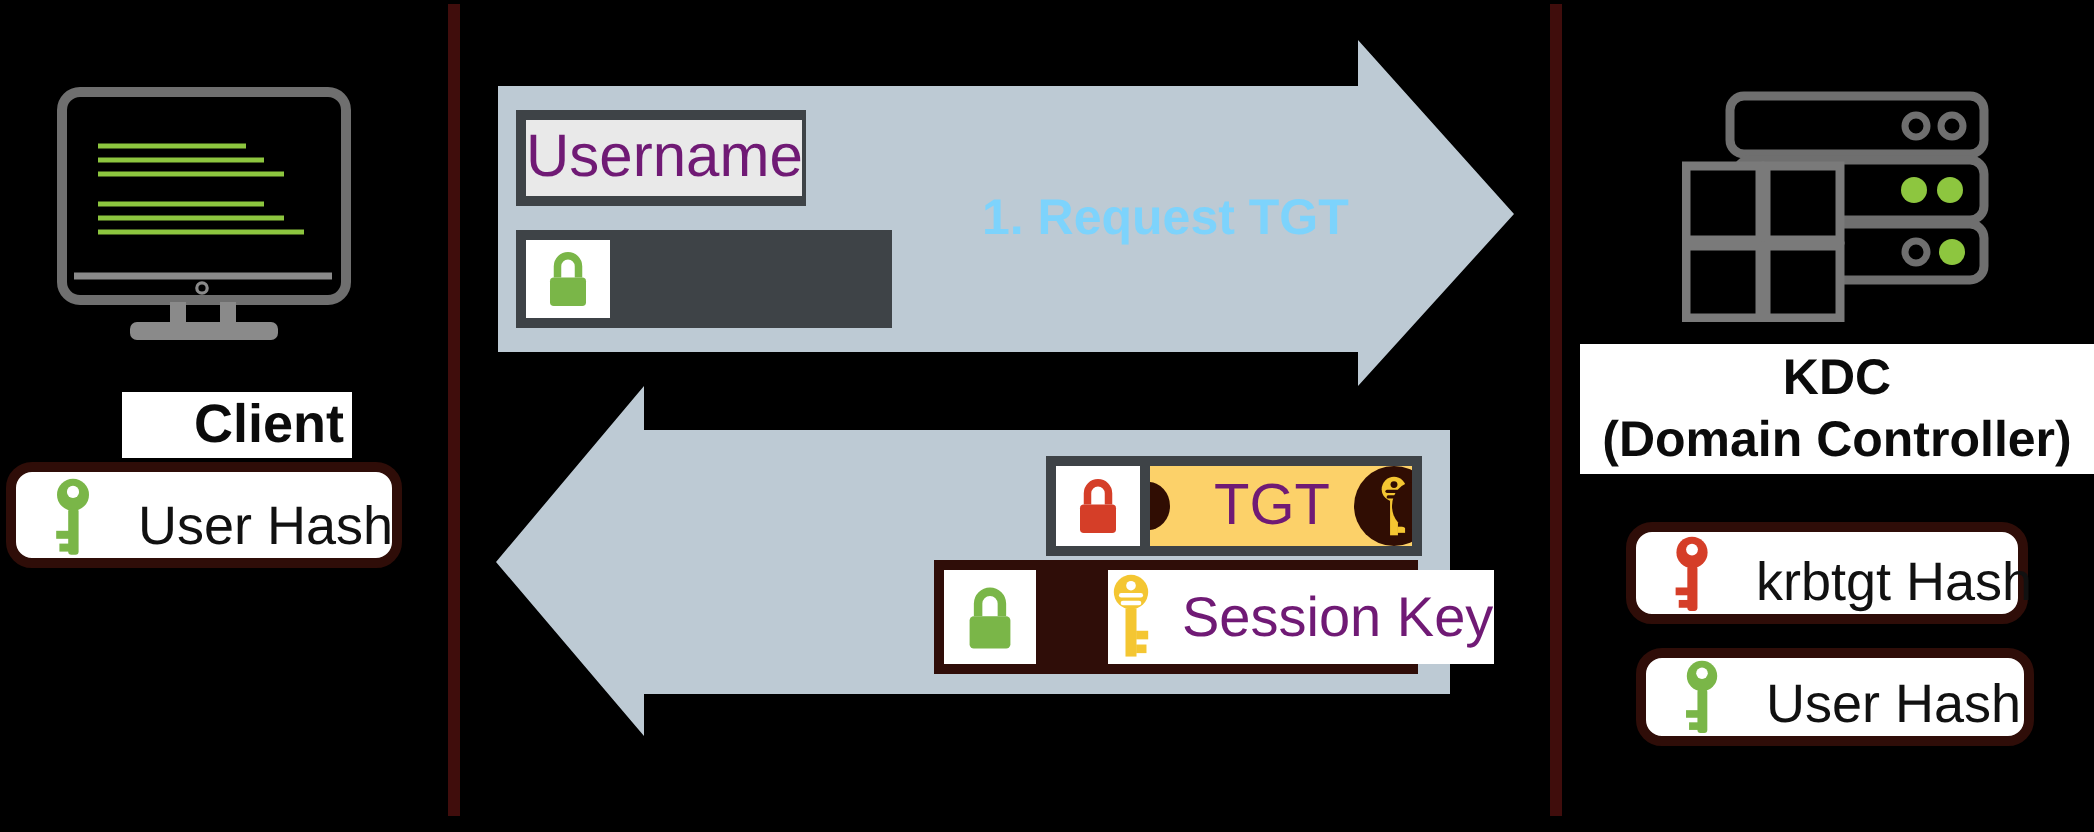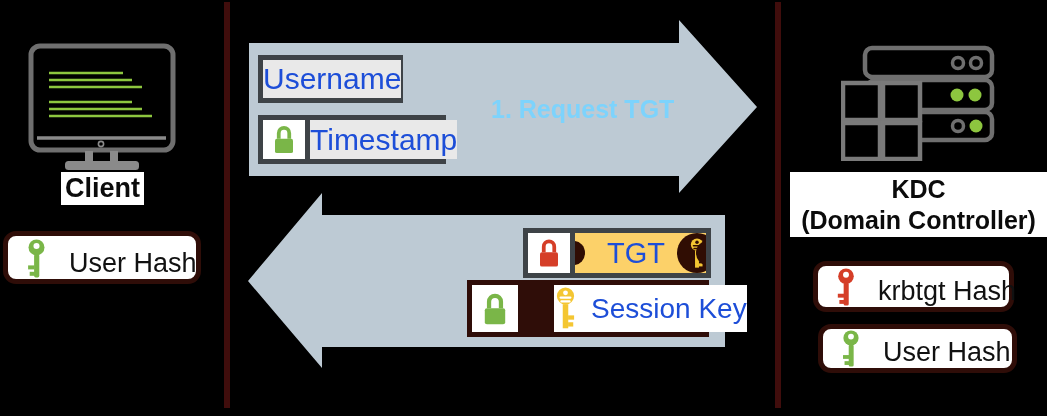--- a/index.html
+++ b/index.html
@@ -19,21 +19,21 @@
   .arrow-label{position:absolute;font-weight:bold;font-size:25px;color:#7dd3fc;white-space:nowrap;}
 
   
   .pbox{position:absolute;display:flex;align-items:stretch;gap:5px;padding:5px;box-sizing:border-box;}
   .frame-slate{background:#3e4347;}
   .frame-maroon{background:#2f0d08;}
   .cell{display:flex;align-items:center;justify-content:center;box-sizing:border-box;}
   .cell-gray{background:#e9e9e9;}
   .cell-white{background:#fff;}
   .cell-ticket{background:#fcd169;position:relative;overflow:hidden;}
-  .plabel{font-size:29px;color:#1d4ed8;white-space:nowrap;}
+  .plabel{font-size:29px;color:#701a75;white-space:nowrap;}
   .lock-cell{width:42px;flex:0 0 auto;}
 
   
   .notch{position:absolute;width:22px;height:24px;background:#300d03;border-radius:50%;top:50%;transform:translateY(-50%);}
   .notch-left{left:-12px;}
   .notch-right{right:-12px;}
   .medallion{width:40px;height:40px;border-radius:50%;background:#300d03;display:flex;align-items:center;justify-content:center;flex:0 0 auto;}
 
   
   .name-plate{position:absolute;background:#fff;display:flex;align-items:center;justify-content:center;
@@ -66,21 +66,21 @@
         <line x1="21" y1="73" x2="124" y2="73"></line>
       </g>
       <line x1="9" y1="95" x2="138" y2="95" stroke="#8a8a8a" stroke-width="3.5"></line>
       <circle cx="73" cy="101" r="2.6" fill="none" stroke="#8a8a8a" stroke-width="1.6"></circle>
       <rect x="57" y="108" width="8" height="13" fill="#8a8a8a"></rect>
       <rect x="82" y="108" width="8" height="13" fill="#8a8a8a"></rect>
       <rect x="37" y="118" width="74" height="9" rx="3.5" fill="#8a8a8a"></rect>
     </svg>
   </div>
 
-  <div class="name-plate" style="left:61px;top:172px;width:83px;height:33px;font-size:27px;">
+  <div class="name-plate" style="left:61px;top:196px;width:83px;height:33px;font-size:27px;padding-left:32px;">
     <span>Client</span>
   </div>
 
   <div class="badge" style="left:3px;top:231px;width:198px;height:53px;">
     <span>
       <svg width="25" height="40" viewBox="0 0 26 50">
         <circle cx="13" cy="10.5" r="10" fill="#7ab648"></circle>
         <circle cx="13" cy="8.7" r="3.8" fill="#fff"></circle>
         <rect x="10" y="19" width="6.5" height="29" rx="2" fill="#7ab648"></rect>
         <rect x="2.5" y="33" width="8" height="5" fill="#7ab648"></rect>
@@ -101,23 +101,20 @@
   </div>
 
   <div class="pbox frame-slate" style="left:258px;top:115px;width:188px;height:49px;">
     <div class="cell cell-white lock-cell">
       <span>
         <svg width="30" height="33" viewBox="0 0 40 44">
           <path d="M13 21 v-7.5 a7 7 0 0 1 14 0 V21" fill="none" stroke="#7ab648" stroke-width="5"></path>
           <rect x="8" y="21" width="24" height="19" rx="2.5" fill="#7ab648"></rect>
         </svg>
       </span>
-    </div>
-    <div class="cell cell-gray" style="flex:1;">
-      <span class="plabel" style="font-size:30px;">Timestamp</span>
     </div>
   </div>
 
   <div class="arrow" id="arrow-response"></div>
 
 
   <div class="pbox frame-slate" style="left:523px;top:228px;width:188px;height:50px;">
     <div class="cell cell-white lock-cell">
       <span>
         <svg width="30" height="34" viewBox="0 0 40 44">

